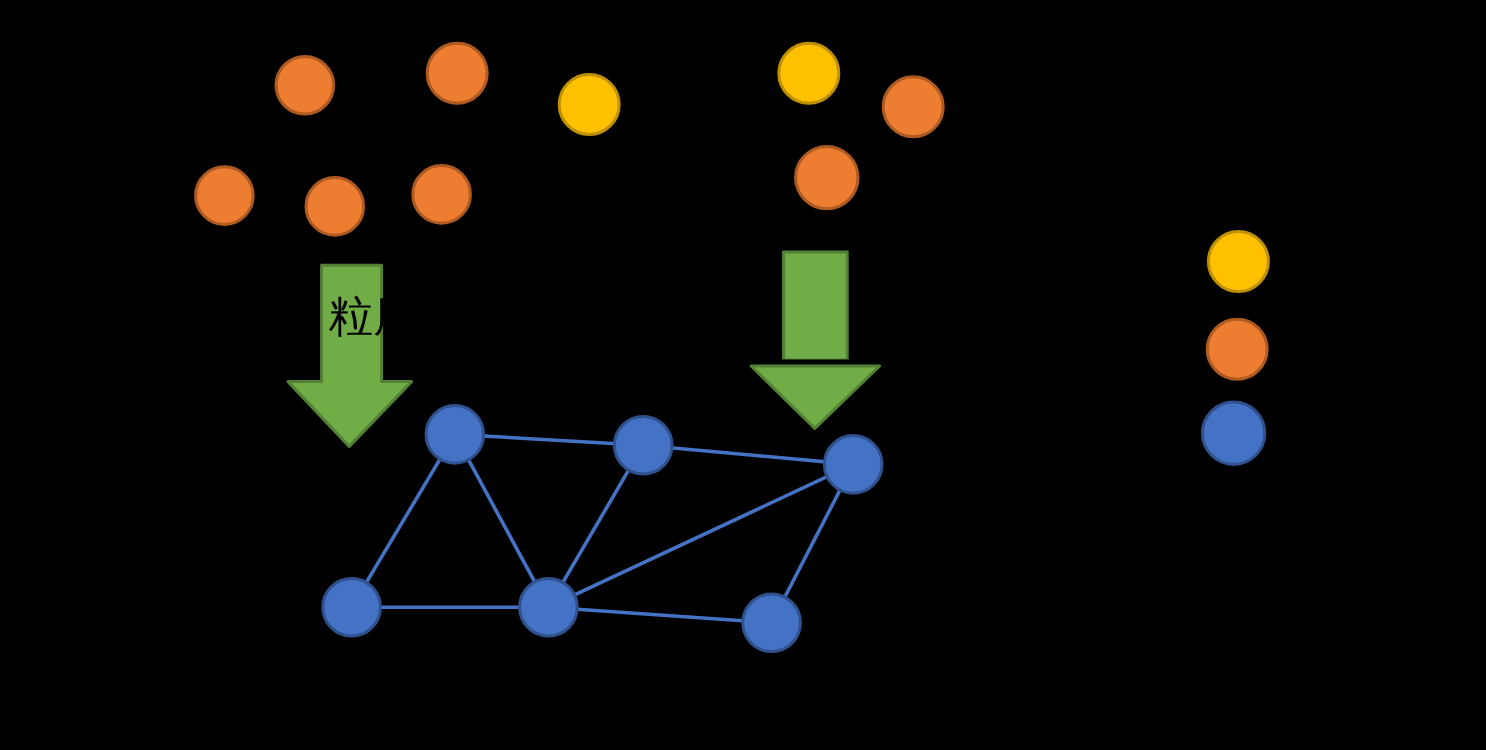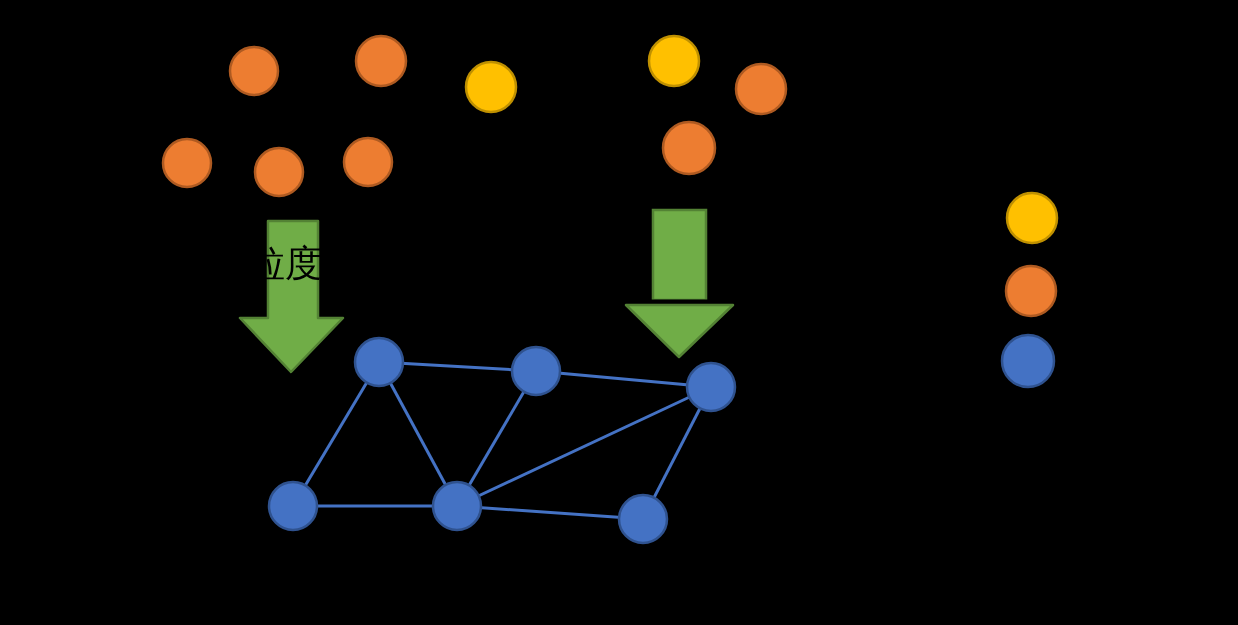--- a/index.html
+++ b/index.html
@@ -16,21 +16,21 @@
     overflow: hidden;
   }
   #scene {
     position: absolute;
     left: 0;
     top: 0;
     z-index: 1;
   }
   .granularity-label {
     position: absolute;
-    left: 248px;
+    left: 274px;
     top: 244px;
     z-index: 2;
     font-size: 37px;
     line-height: 1.1;
     letter-spacing: 0px;
     color: #000000;
     white-space: nowrap;
     pointer-events: none;
   }
 </style>

